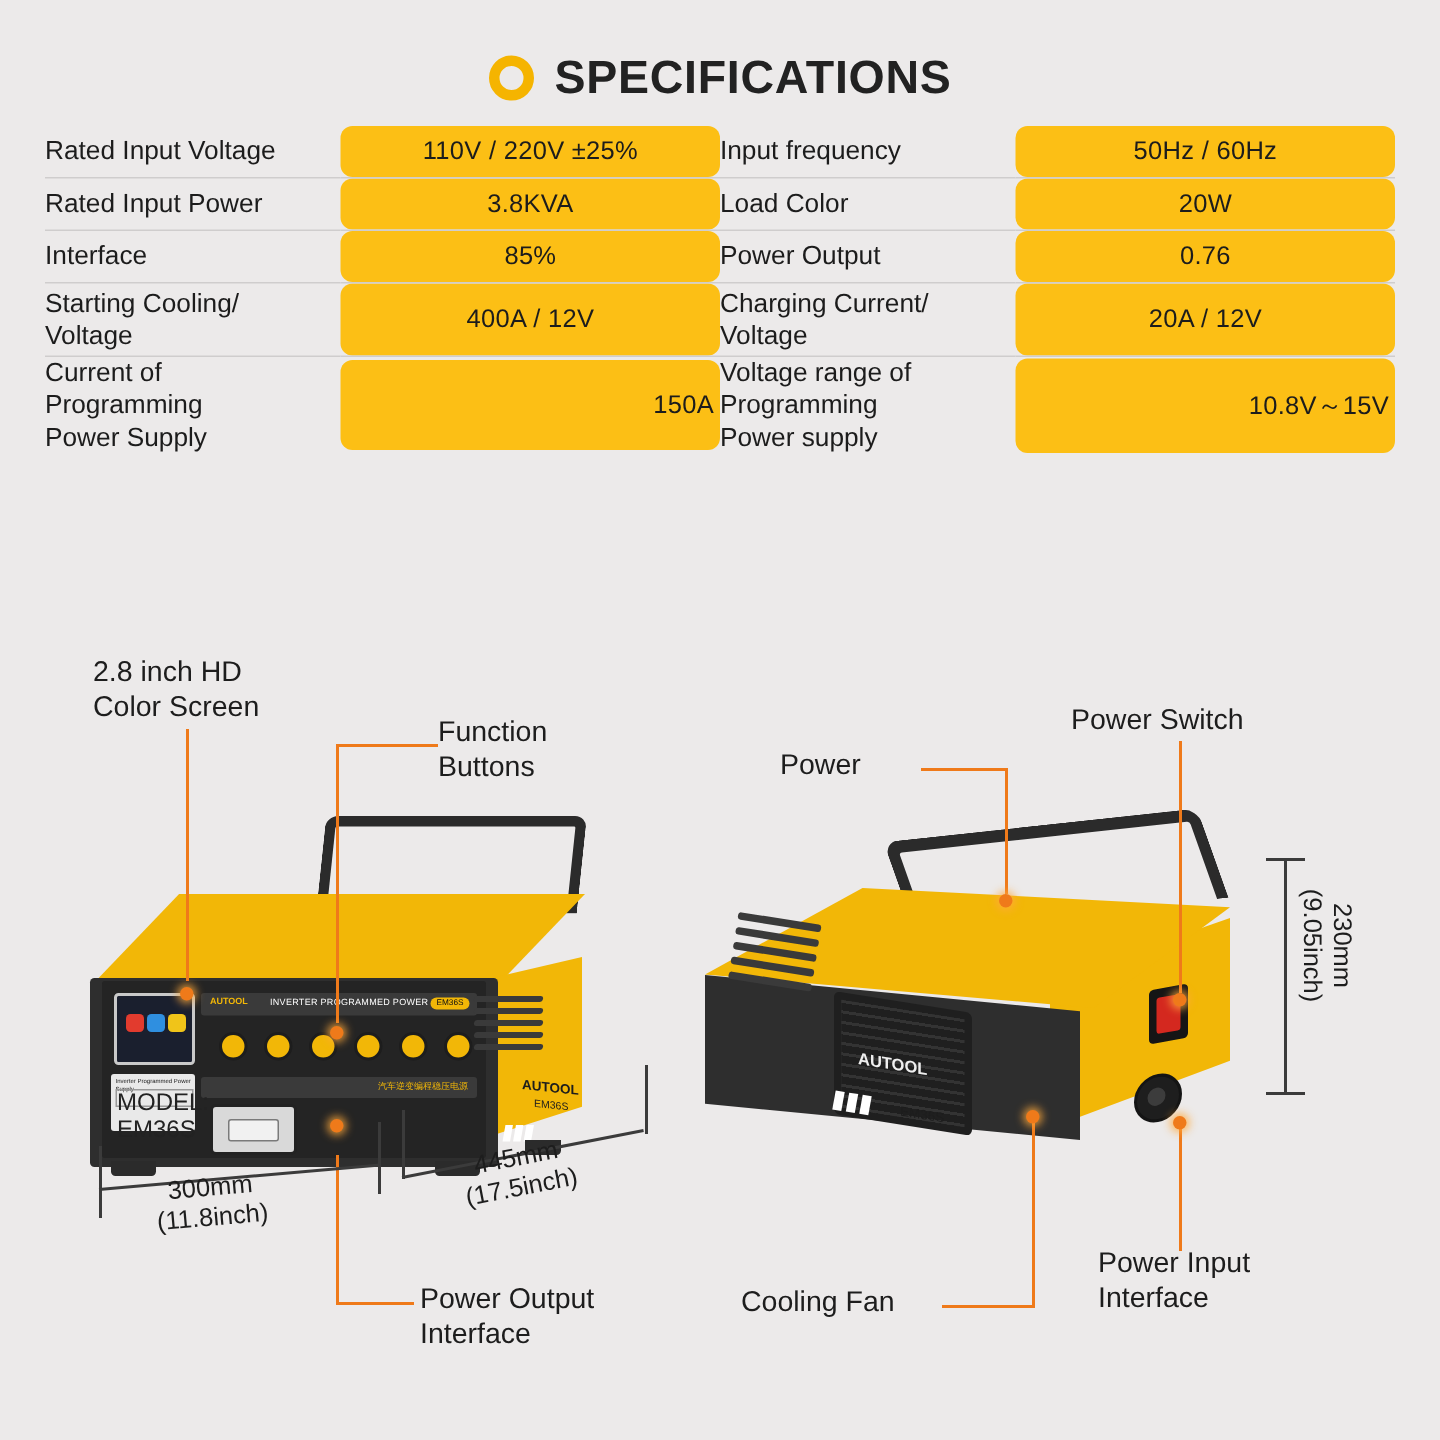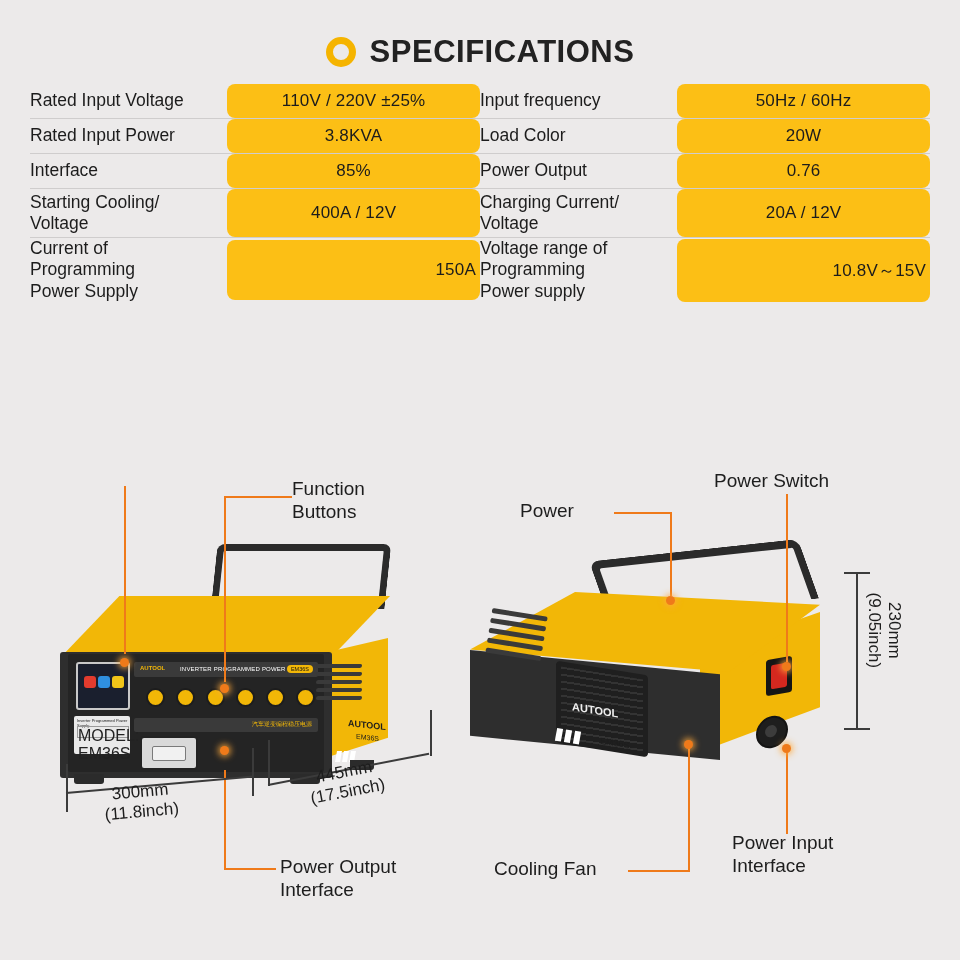--- a/index.html
+++ b/index.html
@@ -348,20 +348,22 @@
         <i></i>
       </div>
     <div class="r-port">
         <i></i>
       </div>
     <div class="r-logo">AUTOOL</div>
     <div class="r-model">EM36S</div>
     <div class="r-stripes"><i></i><i></i><i></i></div>
   </div>
 
+  <div class="callout" style="left:62px;top:38px;white-space:pre-line">2.8 inch HD
+Color Screen</div>
   <div class="lead" style="left:124px;top:86px;width:2px;height:168px"></div>
   <div class="dot" style="left:120px;top:258px"></div>
 
   <div class="callout" style="left:292px;top:78px;white-space:pre-line">Function
 Buttons</div>
   <div class="lead" style="left:224px;top:96px;width:68px;height:2px"></div>
   <div class="lead" style="left:224px;top:96px;width:2px;height:186px"></div>
   <div class="dot" style="left:220px;top:284px"></div>
 
   <div class="callout" style="left:280px;top:456px;white-space:pre-line">Power Output

